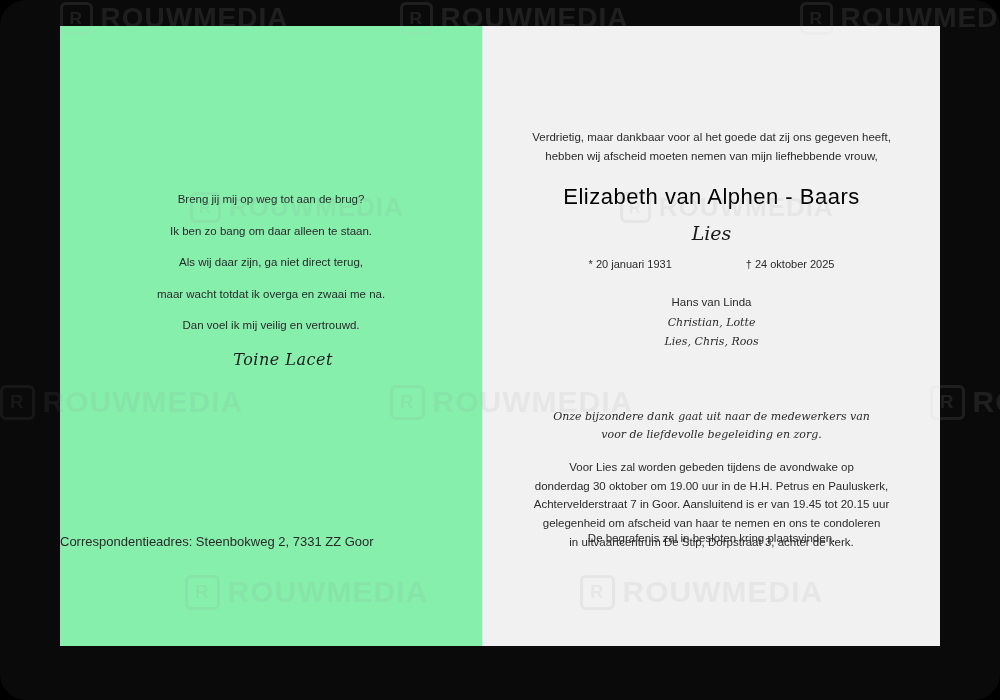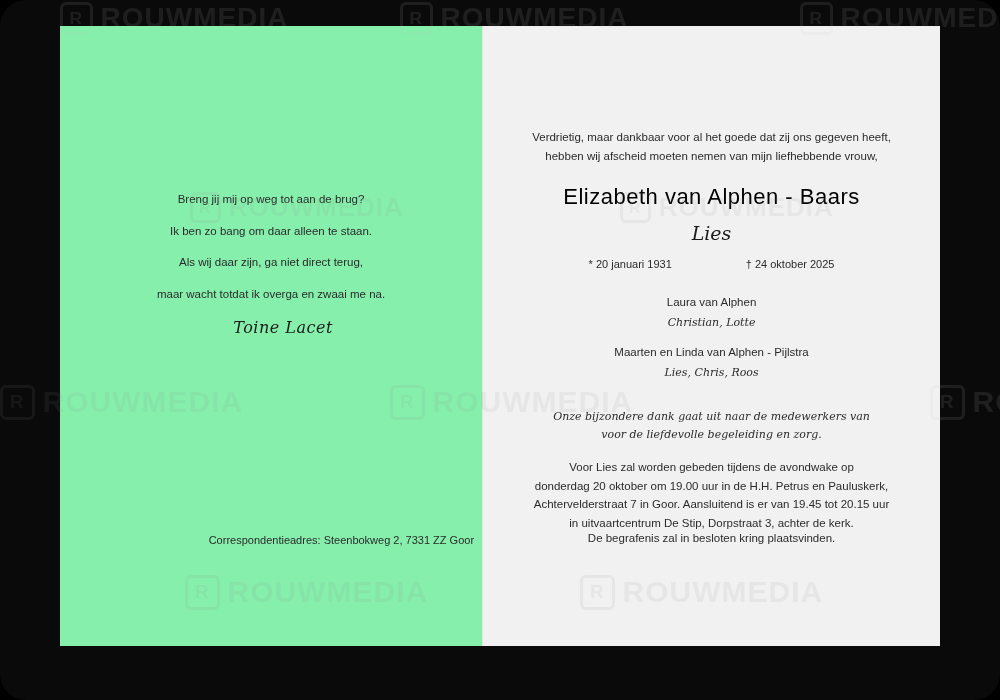--- a/index.html
+++ b/index.html
@@ -103,24 +103,24 @@
     font-family: "DejaVu Serif", serif;
     font-style: italic;
     font-size: 16px;
     color: #1c1c1c;
     letter-spacing: 0.5px;
     padding-left: 24px;
   }
 
   .correspondence {
     position: absolute;
-    left: 0; right: 8px;
+    left: 0; right: 0;
     top: 508px;
-    text-align: right;
-    font-size: 11px;
+    text-align: left;
+    font-size: 13px;
     color: #2b2b2b;
   }
 
   
   .rp {
     position: absolute;
     left: 34px;
     right: 34px;
     text-align: center;
     color: #2b2b2b;
@@ -191,55 +191,56 @@
 <div class="viewer">
 
   <div class="card">
 
     <div class="page page-left">
       <div class="poem">
         <p>Breng jij mij op weg tot aan de brug?</p>
         <p>Ik ben zo bang om daar alleen te staan.</p>
         <p>Als wij daar zijn, ga niet direct terug,</p>
         <p>maar wacht totdat ik overga en zwaai me na.</p>
+        <p>Dan voel ik mij veilig en vertrouwd.</p>
         <div class="signature">Toine Lacet</div>
       </div>
       <div class="correspondence">Correspondentieadres: Steenbokweg 2, 7331 ZZ  Goor</div>
     </div>
 
     <div class="page page-right">
       <div class="rp intro">
         <div>Verdrietig, maar dankbaar voor al het goede dat zij ons gegeven heeft,</div>
         <div>hebben wij afscheid moeten nemen van mijn liefhebbende vrouw,</div>
       </div>
 
       <div class="rp name">Elizabeth van Alphen - Baars</div>
       <div class="rp nickname">Lies</div>
 
       <div class="rp dates">
         <span>* 20 januari 1931</span>
         <span>† 24 oktober 2025</span>
       </div>
 
       <div class="rp family">
-        <div class="fam-line">Laura van Alphen</div>
+        <div class="fam-line">Hans van Linda</div>
         <div class="fam-children">Christian, Lotte</div>
-        <div class="fam-line">Maarten en Linda van Alphen - Pijlstra</div>
         <div class="fam-children">Lies, Chris, Roos</div>
       </div>
 
       <div class="rp thanks">
         <div>Onze bijzondere dank gaat uit naar de medewerkers van</div>
         <div>voor de liefdevolle begeleiding en zorg.</div>
       </div>
 
       <div class="rp service">
         <div>Voor Lies zal worden gebeden tijdens de avondwake op</div>
-        <div>donderdag 20 oktober om 19.00 uur in de H.H. Petrus en Pauluskerk,</div>
+        <div>donderdag 30 oktober om 19.00 uur in de H.H. Petrus en Pauluskerk,</div>
         <div>Achtervelderstraat 7 in Goor. Aansluitend is er van 19.45 tot 20.15 uur</div>
+        <div>gelegenheid om afscheid van haar te nemen en ons te condoleren</div>
         <div>in uitvaartcentrum De Stip, Dorpstraat 3, achter de kerk.</div>
       </div>
 
       <div class="rp closing">De begrafenis zal in besloten kring plaatsvinden.</div>
     </div>
   </div>
 
   <div class="watermark-layer" id="watermark-layer">
       <div class="wm dark" style="left: 60px; top: 2px; font-size: 28px;">
         <span class="wm-box" style="width: 26.6px; height: 26.6px; font-size: 17.36px;">R</span>

